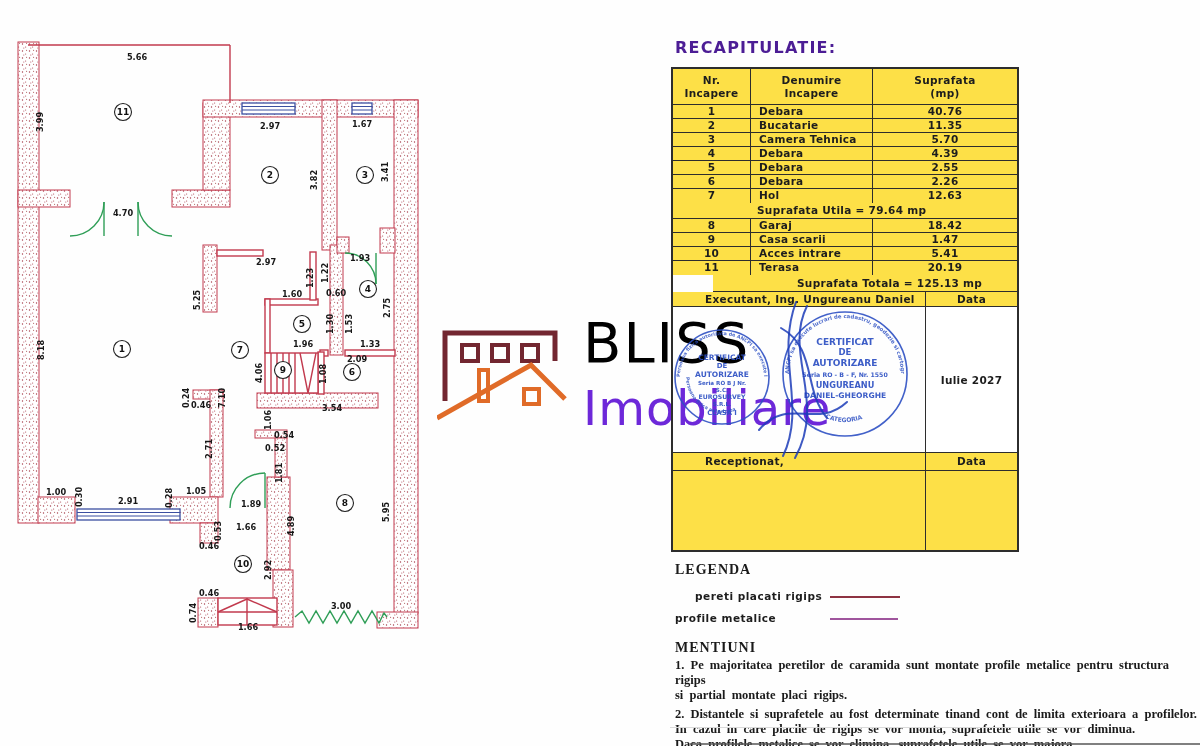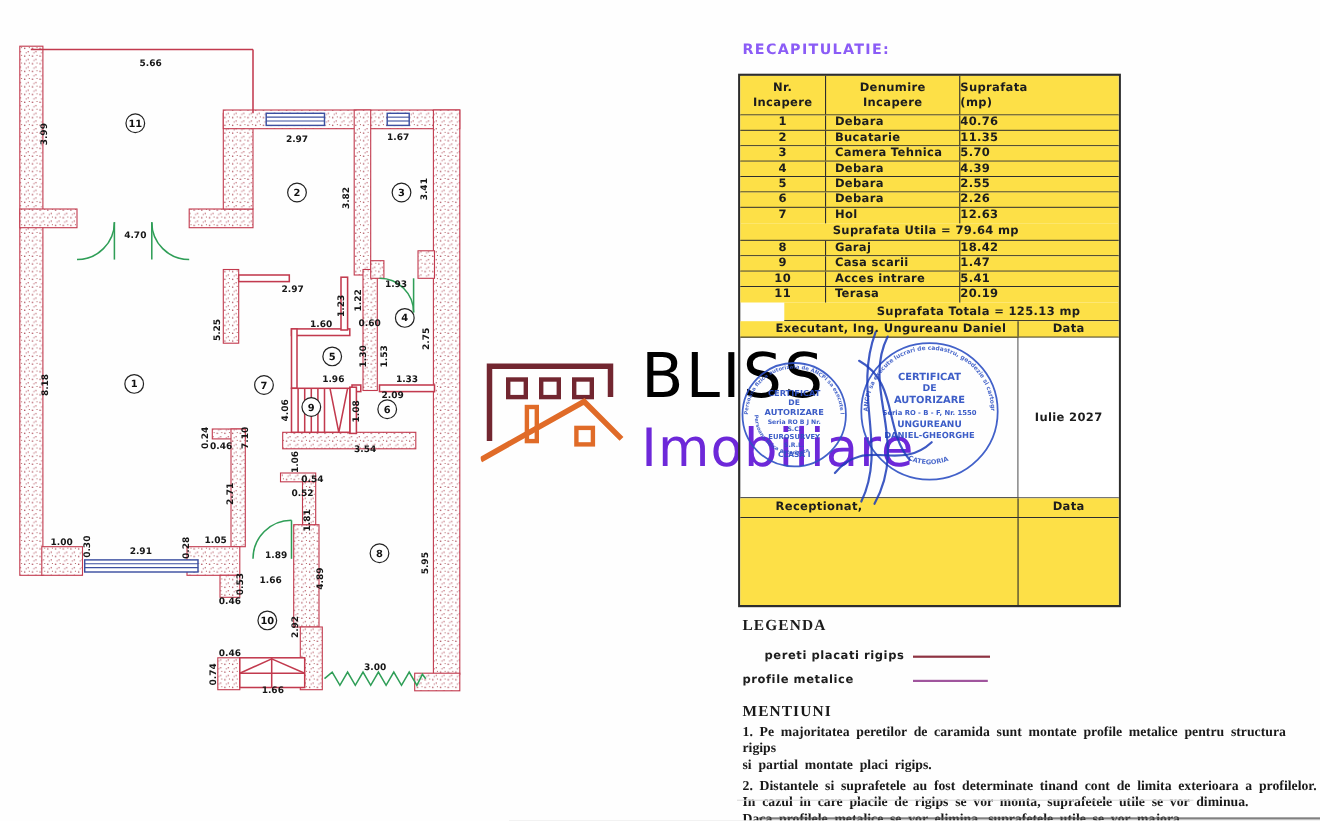--- a/index.html
+++ b/index.html
@@ -20,28 +20,28 @@
   .rn{font:700 9px "DejaVu Sans",sans-serif;fill:#111;text-anchor:middle;}
 
   
   #logo{z-index:2;}
   .logo-name{position:absolute;left:583px;top:310px;font-size:56px;font-weight:400;
              color:#000000;letter-spacing:2px;z-index:2;}
   .logo-sub{position:absolute;left:583px;top:380px;font-size:48px;font-weight:400;
             color:#6d28d9;letter-spacing:1px;z-index:2;text-align:center;}
 
   
-  .recap-title{left:675px;top:38px;font-size:13px;font-weight:700;letter-spacing:1.2px;color:#8b5cf6;z-index:3;}
+  .recap-title{left:675px;top:38px;font-size:16px;font-weight:700;letter-spacing:1.2px;color:#4c1d95;z-index:3;}
   #recap{left:671px;top:67px;width:344px;border:2px solid #2d2d2d;z-index:3;background:transparent;}
   .trow{display:flex;border-bottom:1.5px solid #2d2d2d;background:#fde047;
         font-size:10.5px;font-weight:700;color:#1d1d1d;letter-spacing:.3px;box-sizing:border-box;}
   .trow:last-child{border-bottom:none;}
   .c1{width:77px;border-right:1.5px solid #2d2d2d;text-align:center;}
   .c2{width:122px;border-right:1.5px solid #2d2d2d;padding-left:8px;box-sizing:border-box;}
-  .c3{flex:1;}
+  .c3{flex:1;text-align:center;}
   .hrow{height:36px;}
   .hrow div{display:flex;flex-direction:column;justify-content:center;line-height:13px;}
   .nrow{height:14px;line-height:13px;}
   .srow{height:16px;line-height:15px;padding-left:84px;}
   .strow{height:17px;line-height:16px;padding-left:84px;margin-left:40px;}
   .xrow .cl{flex:1;padding-left:32px;border-right:1.5px solid #2d2d2d;}
   .xrow .cr{width:91px;text-align:center;}
   .exrow{height:15px;line-height:14px;}
   .stamprow{height:146px;background:transparent !important;}
   .stamprow .cl{background:transparent;}

